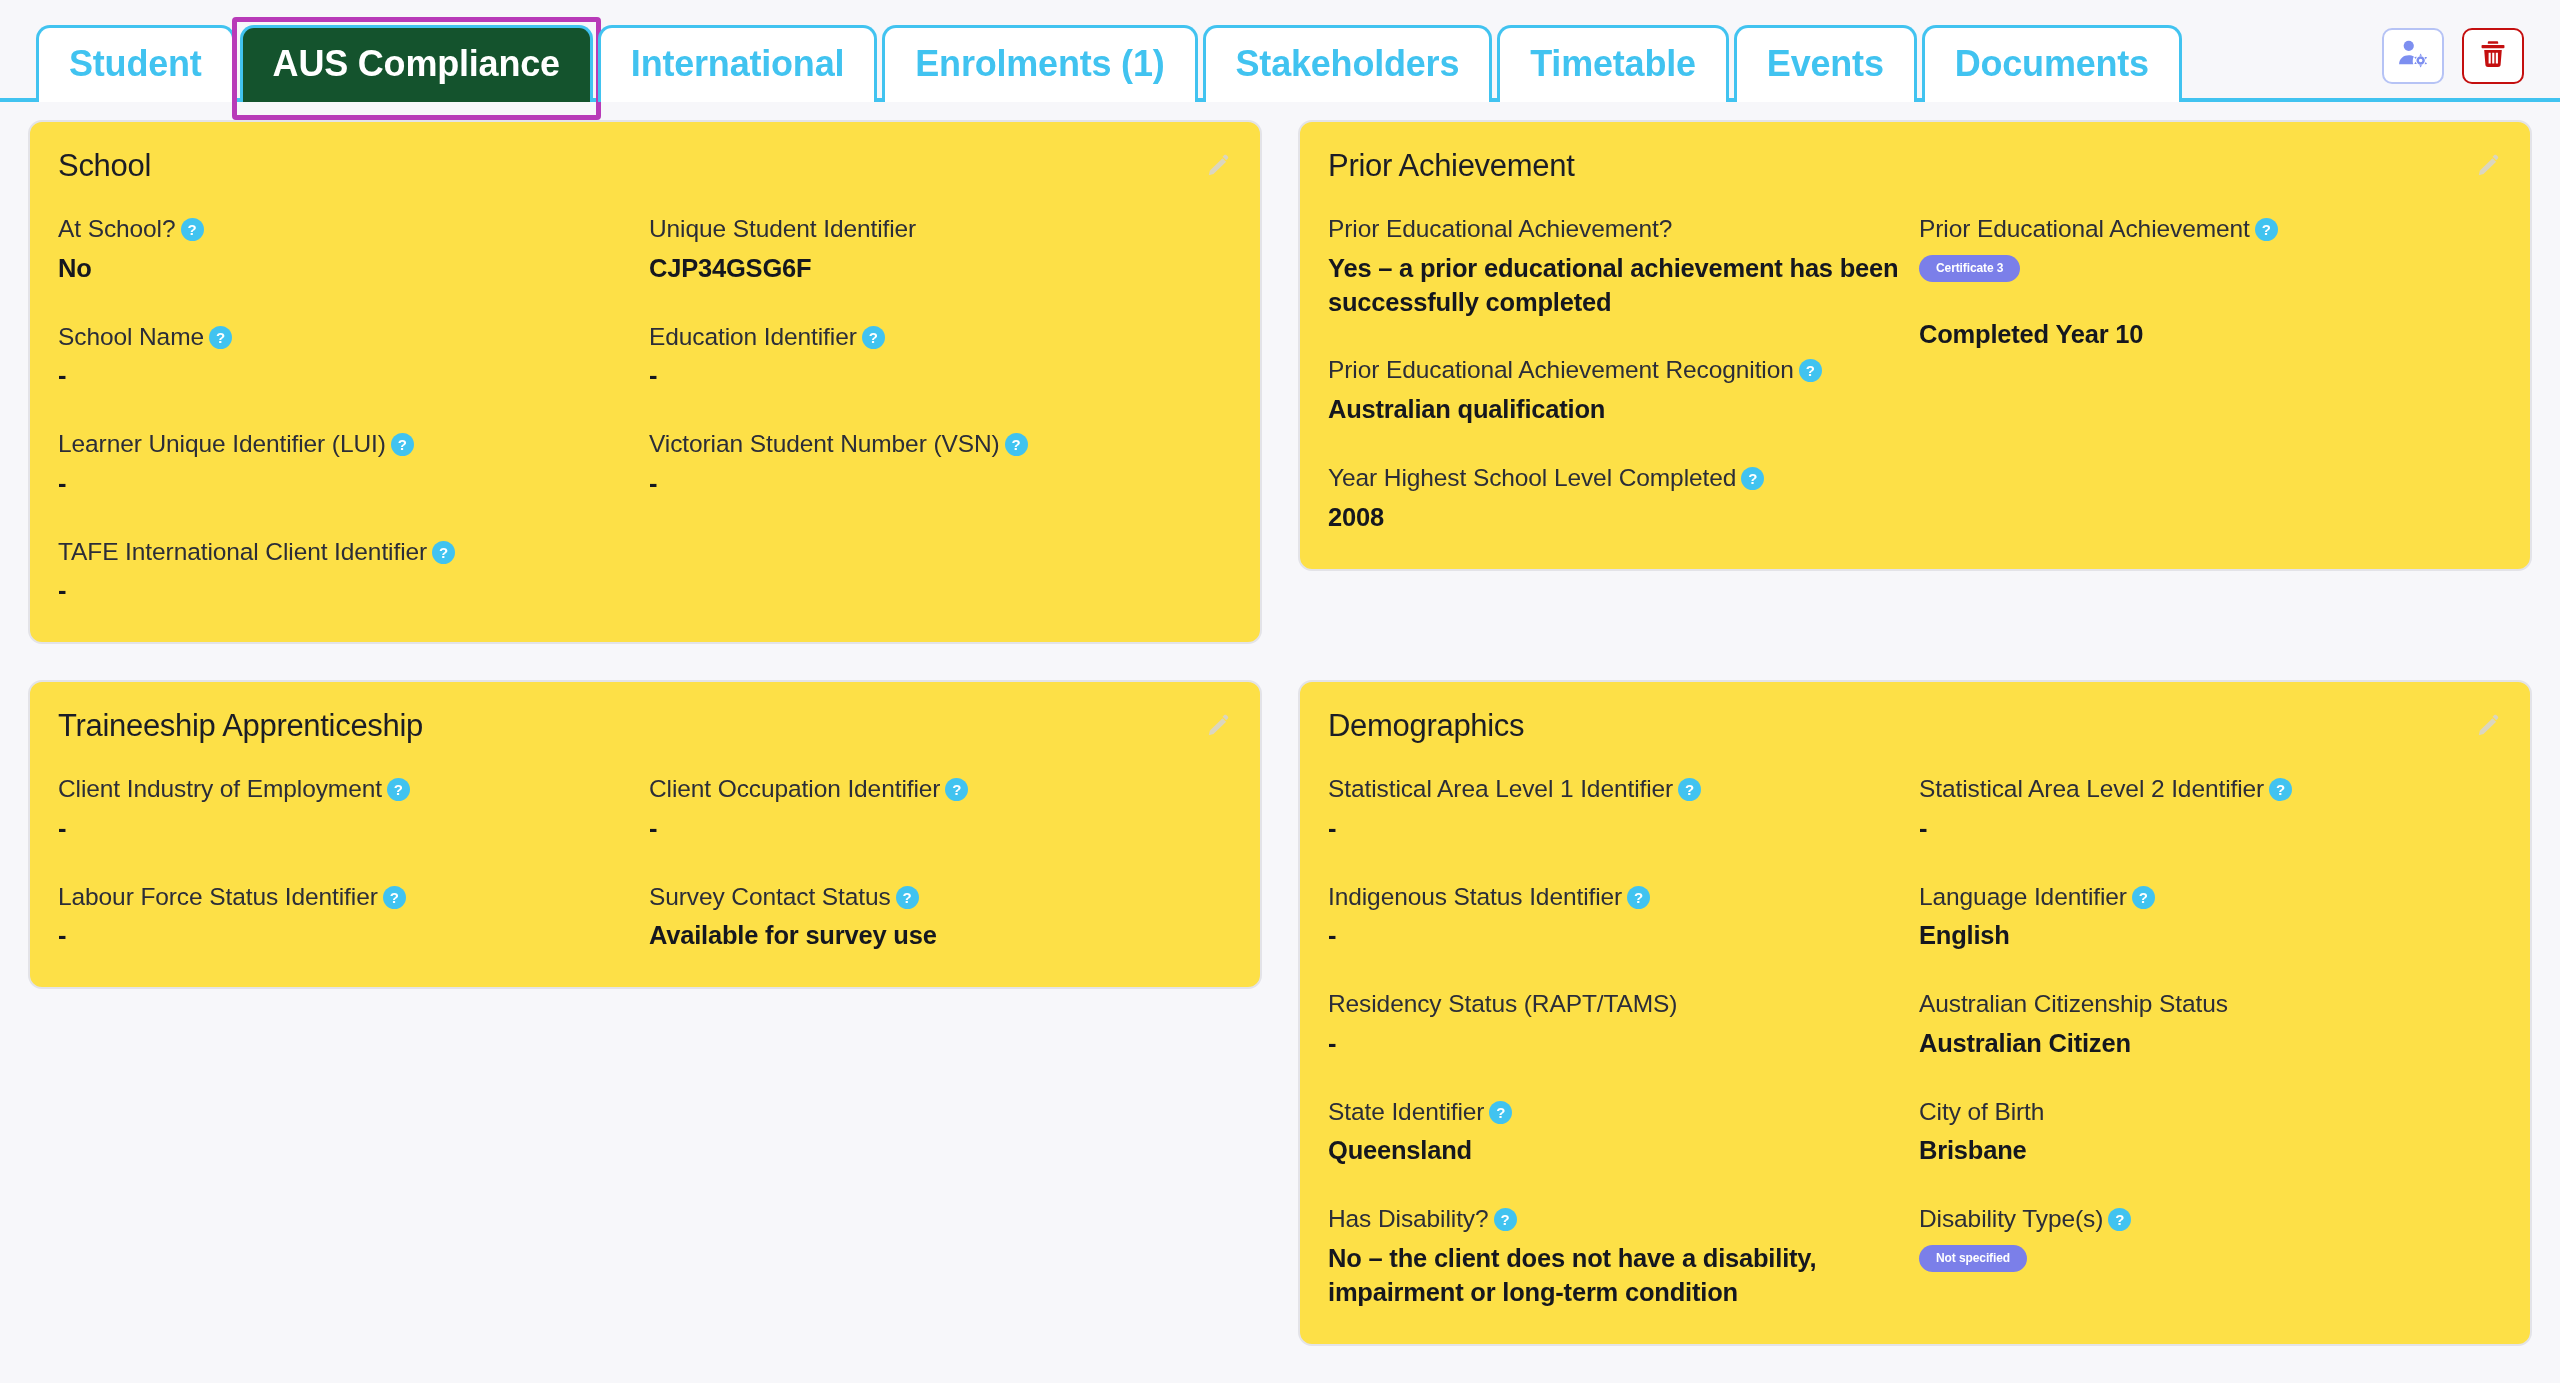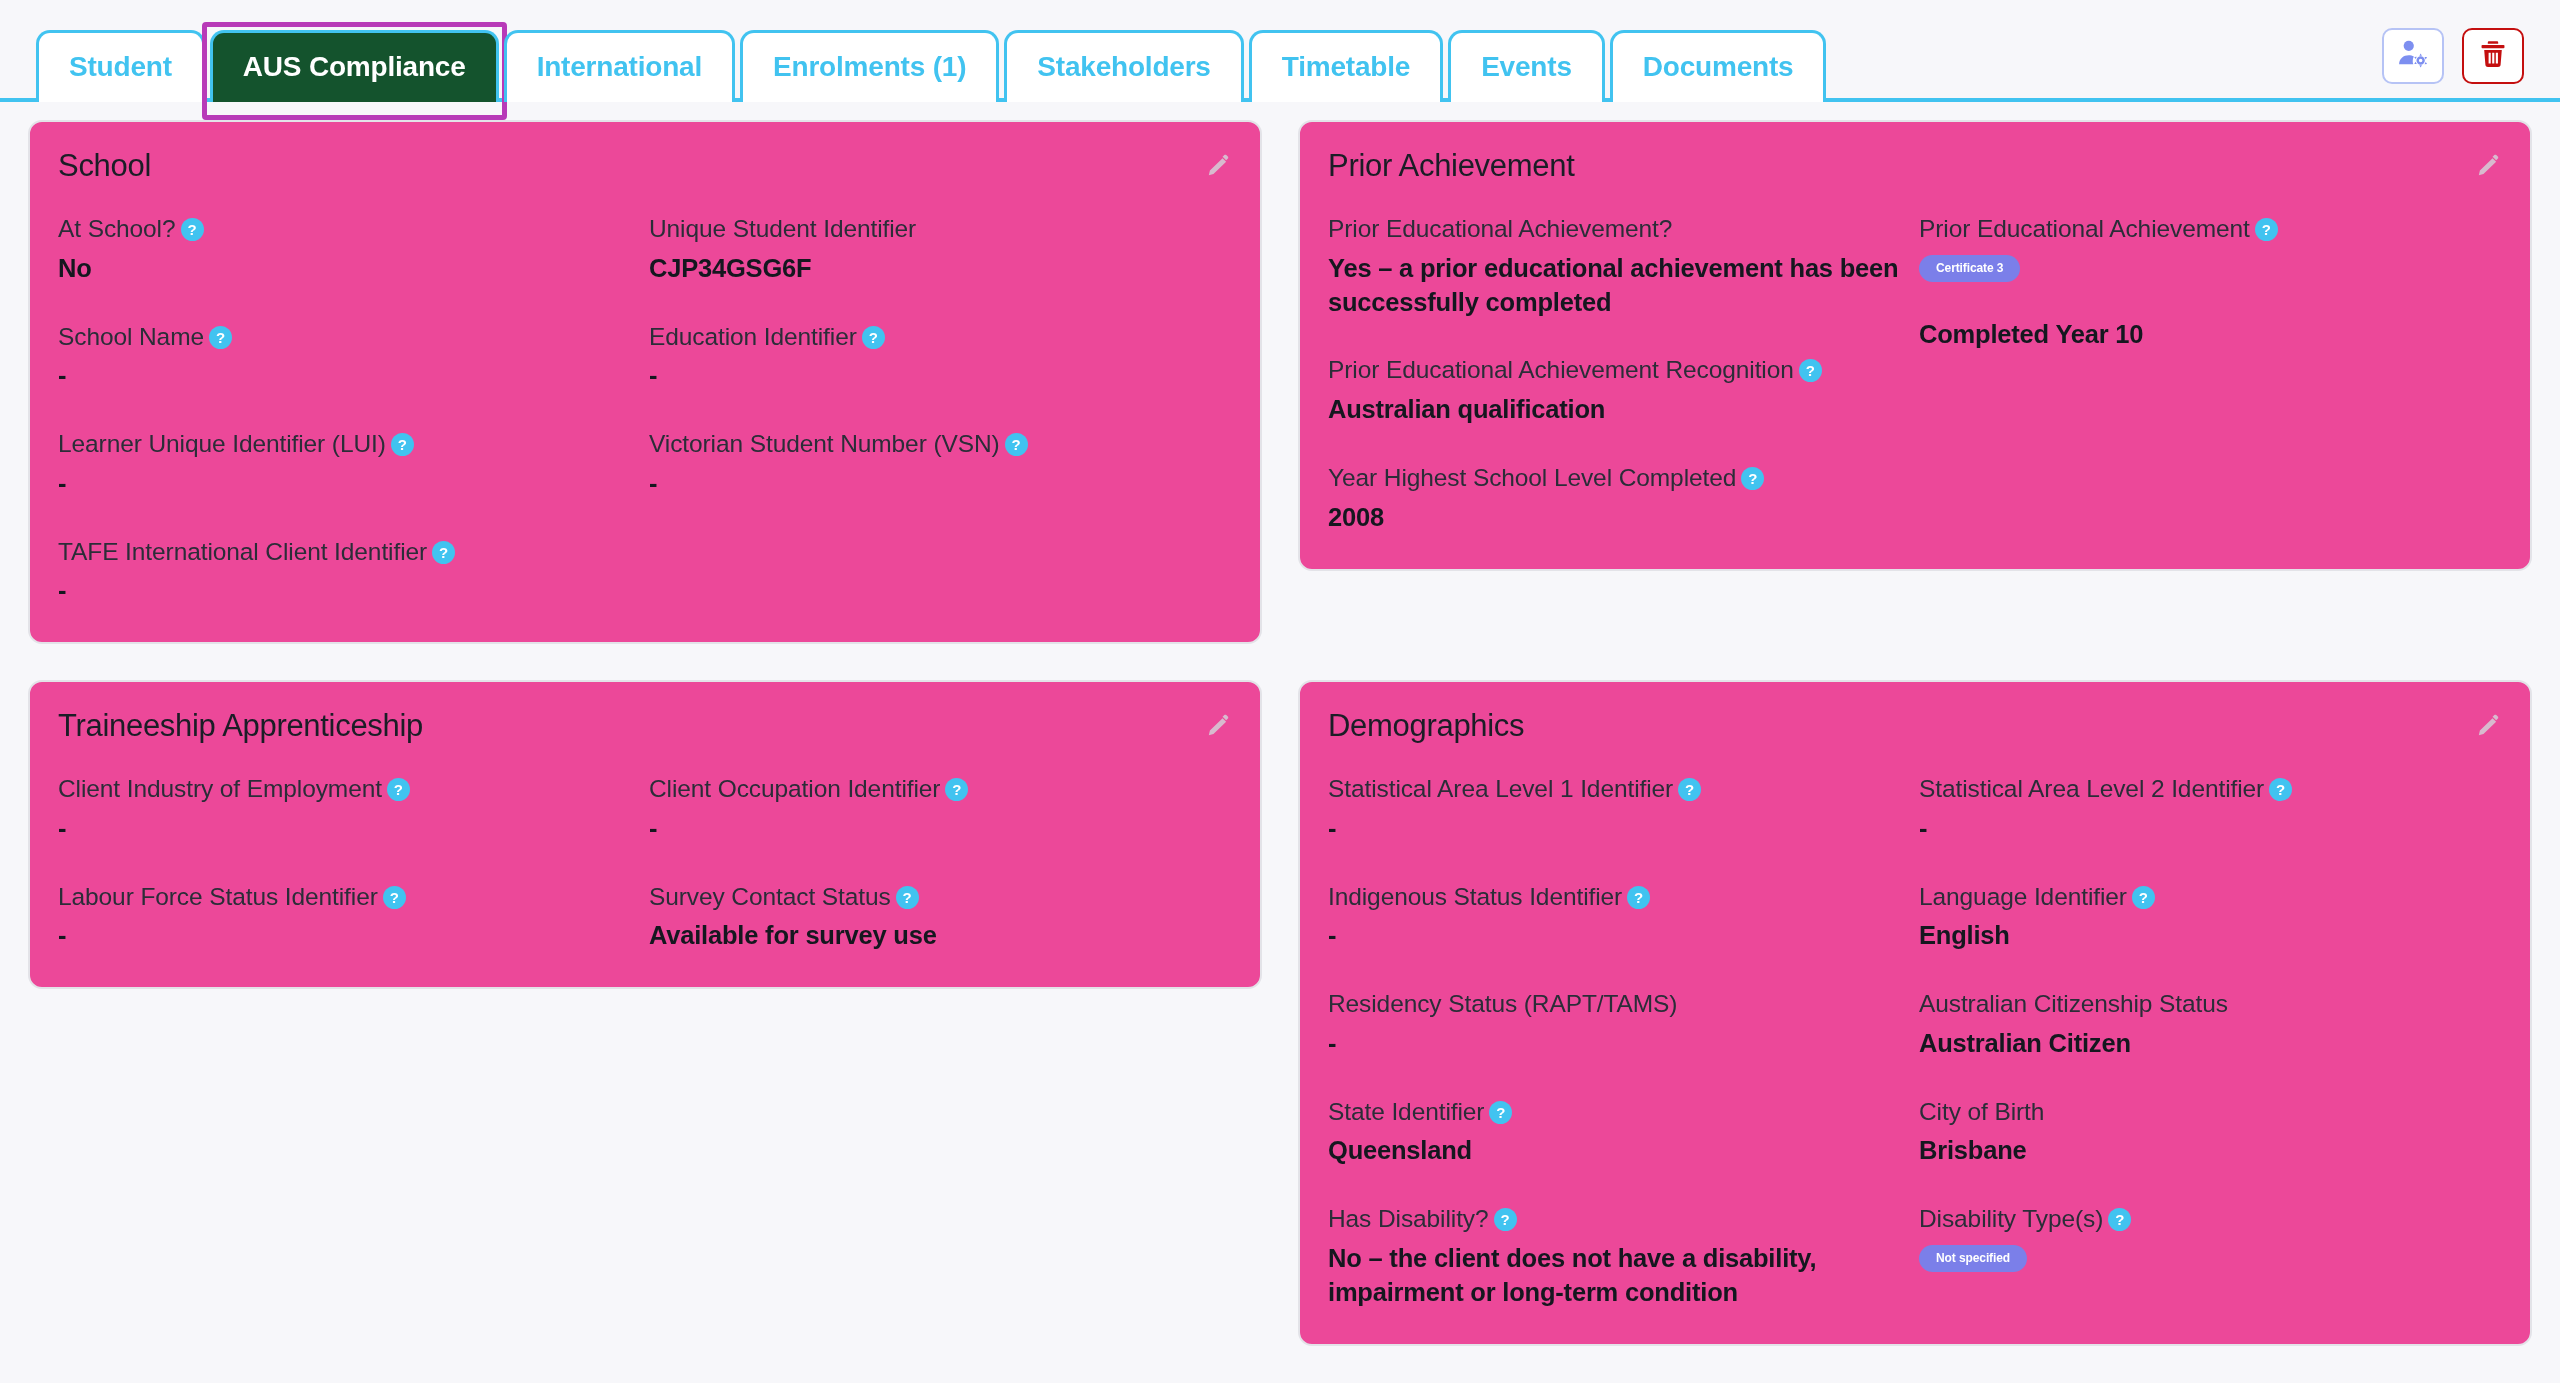--- a/index.html
+++ b/index.html
@@ -33,21 +33,21 @@
     position: relative;
     z-index: 3;
   }
   .tab {
     position: relative;
     border: 3px solid #41c3f0;
     border-bottom: none;
     border-radius: 14px 14px 0 0;
     background: #ffffff;
     color: #41c3f0;
-    font-size: 28px;
+    font-size: 36px;
     font-weight: 700;
     letter-spacing: -0.2px;
     padding: 18px 30px 20px 30px;
     min-height: 72px;
     display: flex;
     align-items: center;
     justify-content: center;
     white-space: nowrap;
     margin-right: 5px;
     cursor: pointer;
@@ -92,21 +92,21 @@
   .board {
     padding: 18px 28px 0 28px;
     display: grid;
     grid-template-columns: 1fr 1fr;
     column-gap: 36px;
     row-gap: 36px;
     align-items: start;
   }
 
   .panel {
-    background: #ec4899;
+    background: #fde047;
     border: 2px solid #e3e3e8;
     border-radius: 14px;
     padding: 26px 28px 34px 28px;
     position: relative;
   }
   .panel-title {
     font-size: 31px;
     font-weight: 400;
     color: #1b1d26;
     letter-spacing: -0.3px;

